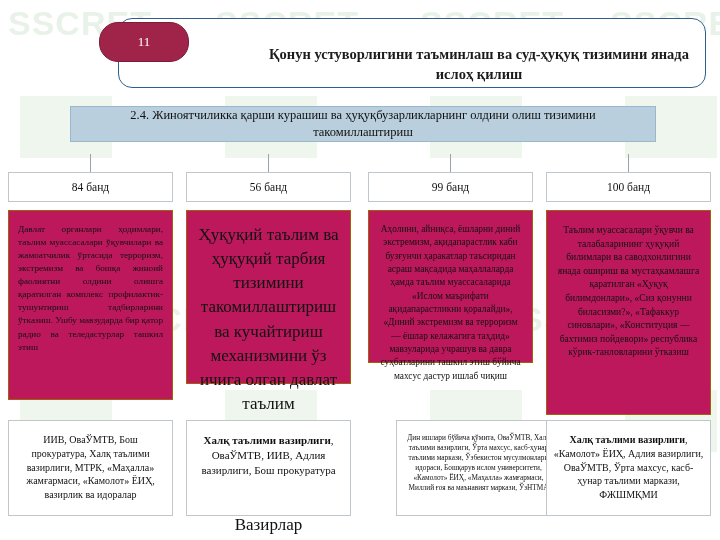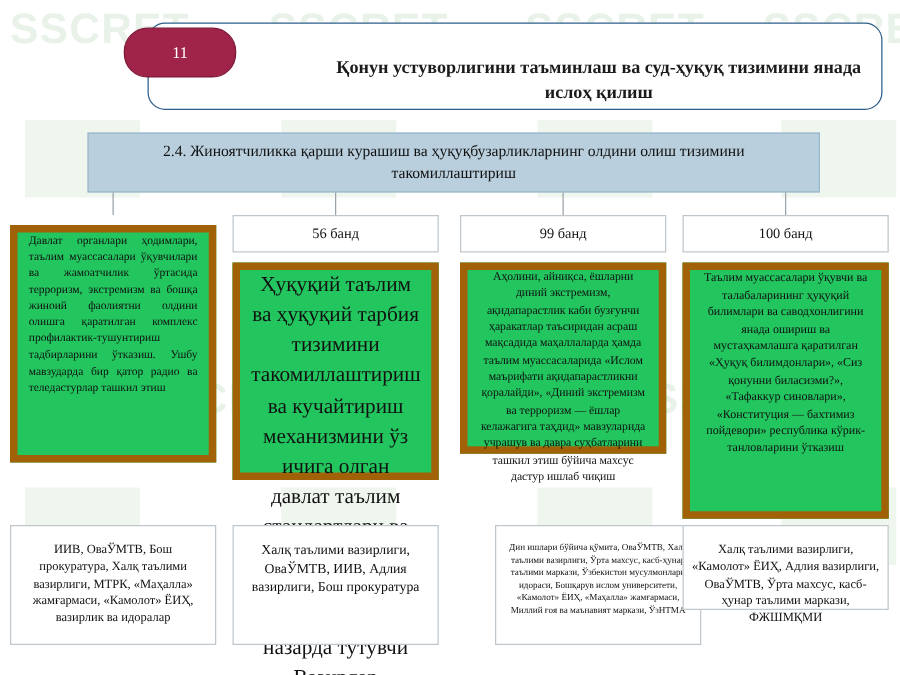--- a/index.html
+++ b/index.html
@@ -82,21 +82,21 @@
     align-items: center;
     justify-content: center;
   }
 
   
   .subtitle {
     position: absolute;
     left: 70px;
     top: 106px;
     width: 586px;
-    height: 48px;
+    height: 36px;
     background: #b9cfdd;
     border: 1px solid #9ab8ca;
     box-sizing: border-box;
     display: flex;
     align-items: center;
     justify-content: center;
     text-align: center;
     font-size: 12.5px;
     color: #111111;
     padding: 0 12px;
@@ -120,24 +120,24 @@
     border: 1px solid #bfc7cc;
     box-sizing: border-box;
     display: flex;
     align-items: center;
     justify-content: center;
     font-size: 11.5px;
     color: #111111;
   }
   .band-body {
     margin-top: 8px;
-    background: #22c55e;
-    border: 6px solid #a16207;
-    box-sizing: border-box;
-    padding: 0 9px;
+    background: #be185d;
+    border: 1px solid #a16207;
+    box-sizing: border-box;
+    padding: 12px 9px;
     color: #111111;
     line-height: 1.42;
   }
   .b1 { height: 190px; font-size: 9.2px; text-align: justify; }
   .b2 { height: 174px; font-size: 17px; text-align: center; }
   .b3 { height: 153px; font-size: 9.4px; text-align: center; }
   .b4 { height: 205px; font-size: 9.6px; text-align: center; }
 
   
   .foot {
@@ -147,23 +147,23 @@
     border: 1px solid #bfc7cc;
     background: #ffffff;
     text-align: center;
     color: #111111;
     padding: 12px 6px;
     line-height: 1.38;
   }
   .f1 { left: 8px;   top: 420px; height: 96px; font-size: 10px; }
   .f2 { left: 186px; top: 420px; height: 96px; font-size: 11px; }
   .f3 { left: 368px; top: 420px; height: 96px; font-size: 7.3px; text-align: center; margin-left: 28px; }
-  .f4 { left: 546px; top: 420px; height: 68px; font-size: 10px; }
-
-  .bold { font-weight: normal; }
+  .f4 { left: 546px; top: 420px; height: 96px; font-size: 10px; }
+
+  .bold { font-weight: bold; }
 
   
   .vline {
     position: absolute;
     width: 1px;
     background: #9aa3a9;
   }
 </style>
 </head>
 <body>
@@ -193,20 +193,21 @@
   <div class="title-badge">11</div>
 
   <div class="subtitle">2.4. Жиноятчиликка қарши курашиш ва ҳуқуқбузарликларнинг олдини олиш тизимини такомиллаштириш</div>
 
   <div class="vline" style="left:90px;  top:154px; height:18px;"></div>
   <div class="vline" style="left:268px; top:154px; height:18px;"></div>
   <div class="vline" style="left:450px; top:154px; height:18px;"></div>
   <div class="vline" style="left:628px; top:154px; height:18px;"></div>
 
   <div class="col col-1">
+    <div class="band-head">84 банд</div>
     <div class="band-body b1">Давлат органлари ҳодимлари, таълим муассасалари ўқувчилари ва жамоатчилик ўртасида терроризм, экстремизм ва бошқа жиноий фаолиятни олдини олишга қаратилган комплекс профилактик-тушунтириш тадбирларини ўтказиш. Ушбу мавзударда бир қатор радио ва теледастурлар ташкил этиш</div>
   </div>
   <div class="foot f1">ИИВ, ОваЎМТВ, Бош прокуратура, Халқ таълими вазирлиги, МТРК, «Маҳалла» жамғармаси, «Камолот» ЁИҲ, вазирлик ва идоралар</div>
 
   <div class="col col-2">
     <div class="band-head">56 банд</div>
     <div class="band-body b2">Ҳуқуқий таълим ва ҳуқуқий тарбия тизимини такомиллаштириш ва кучайтириш механизмини ўз ичига олган давлат таълим стандартлари ва ўқув дастурларини ишлаб чиқишни назарда тутувчи Вазирлар Маҳкамаси қарори лойиҳасини тайёрлаш.</div>
   </div>
   <div class="foot f2"><span class="bold">Халқ таълими вазирлиги</span><span>, ОваЎМТВ, ИИВ, Адлия вазирлиги, Бош прокуратура</span></div>
 

